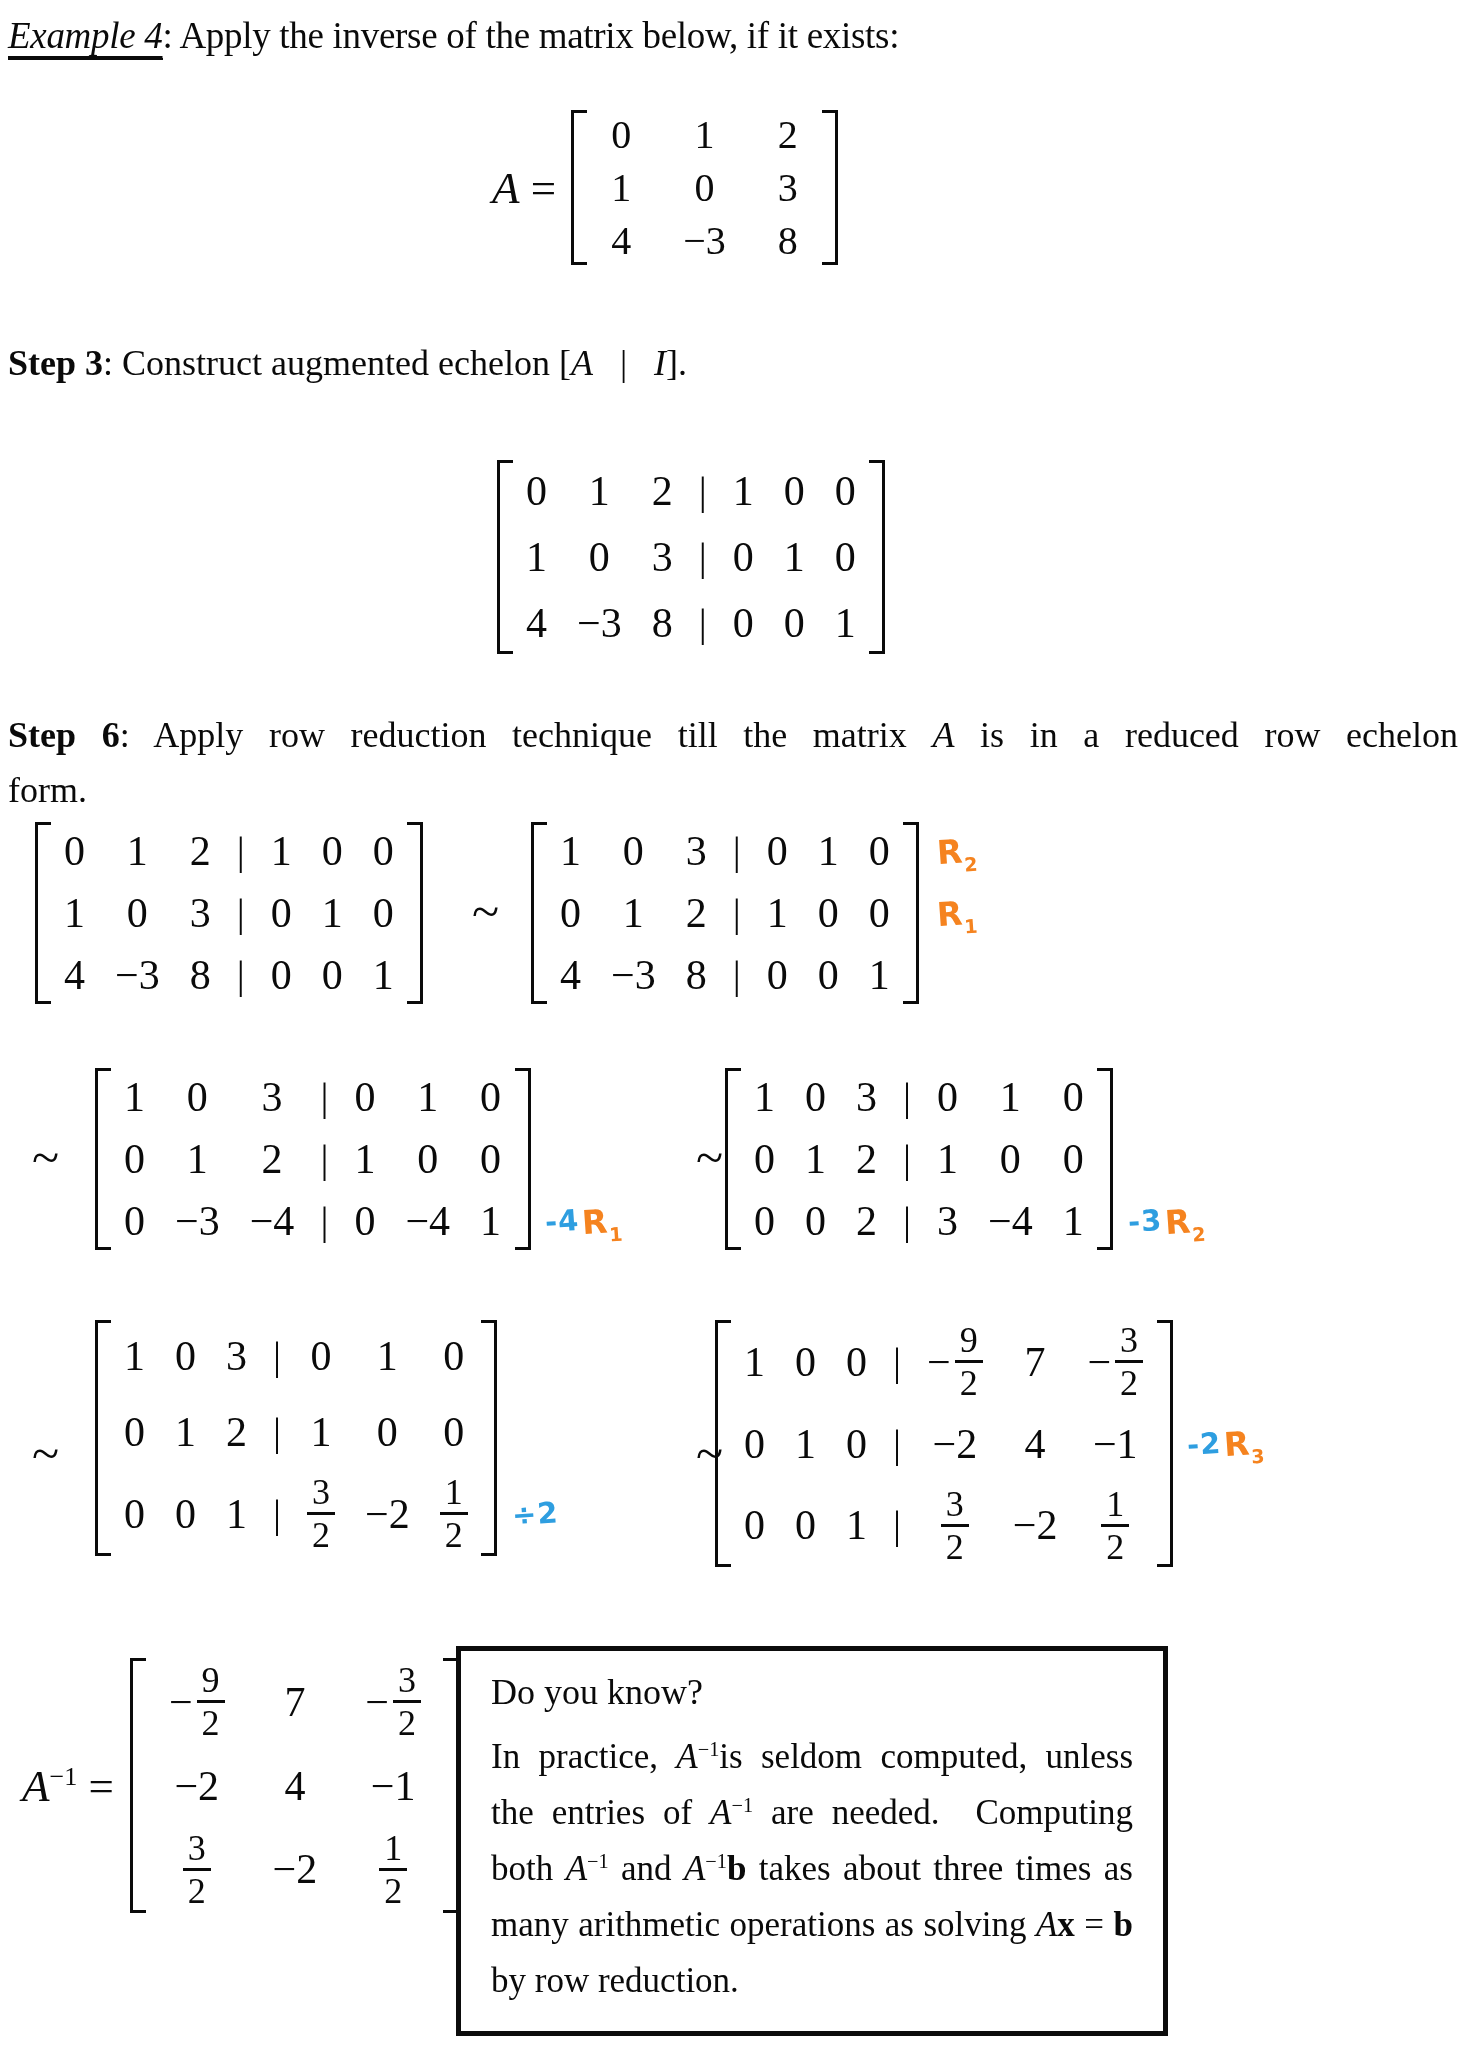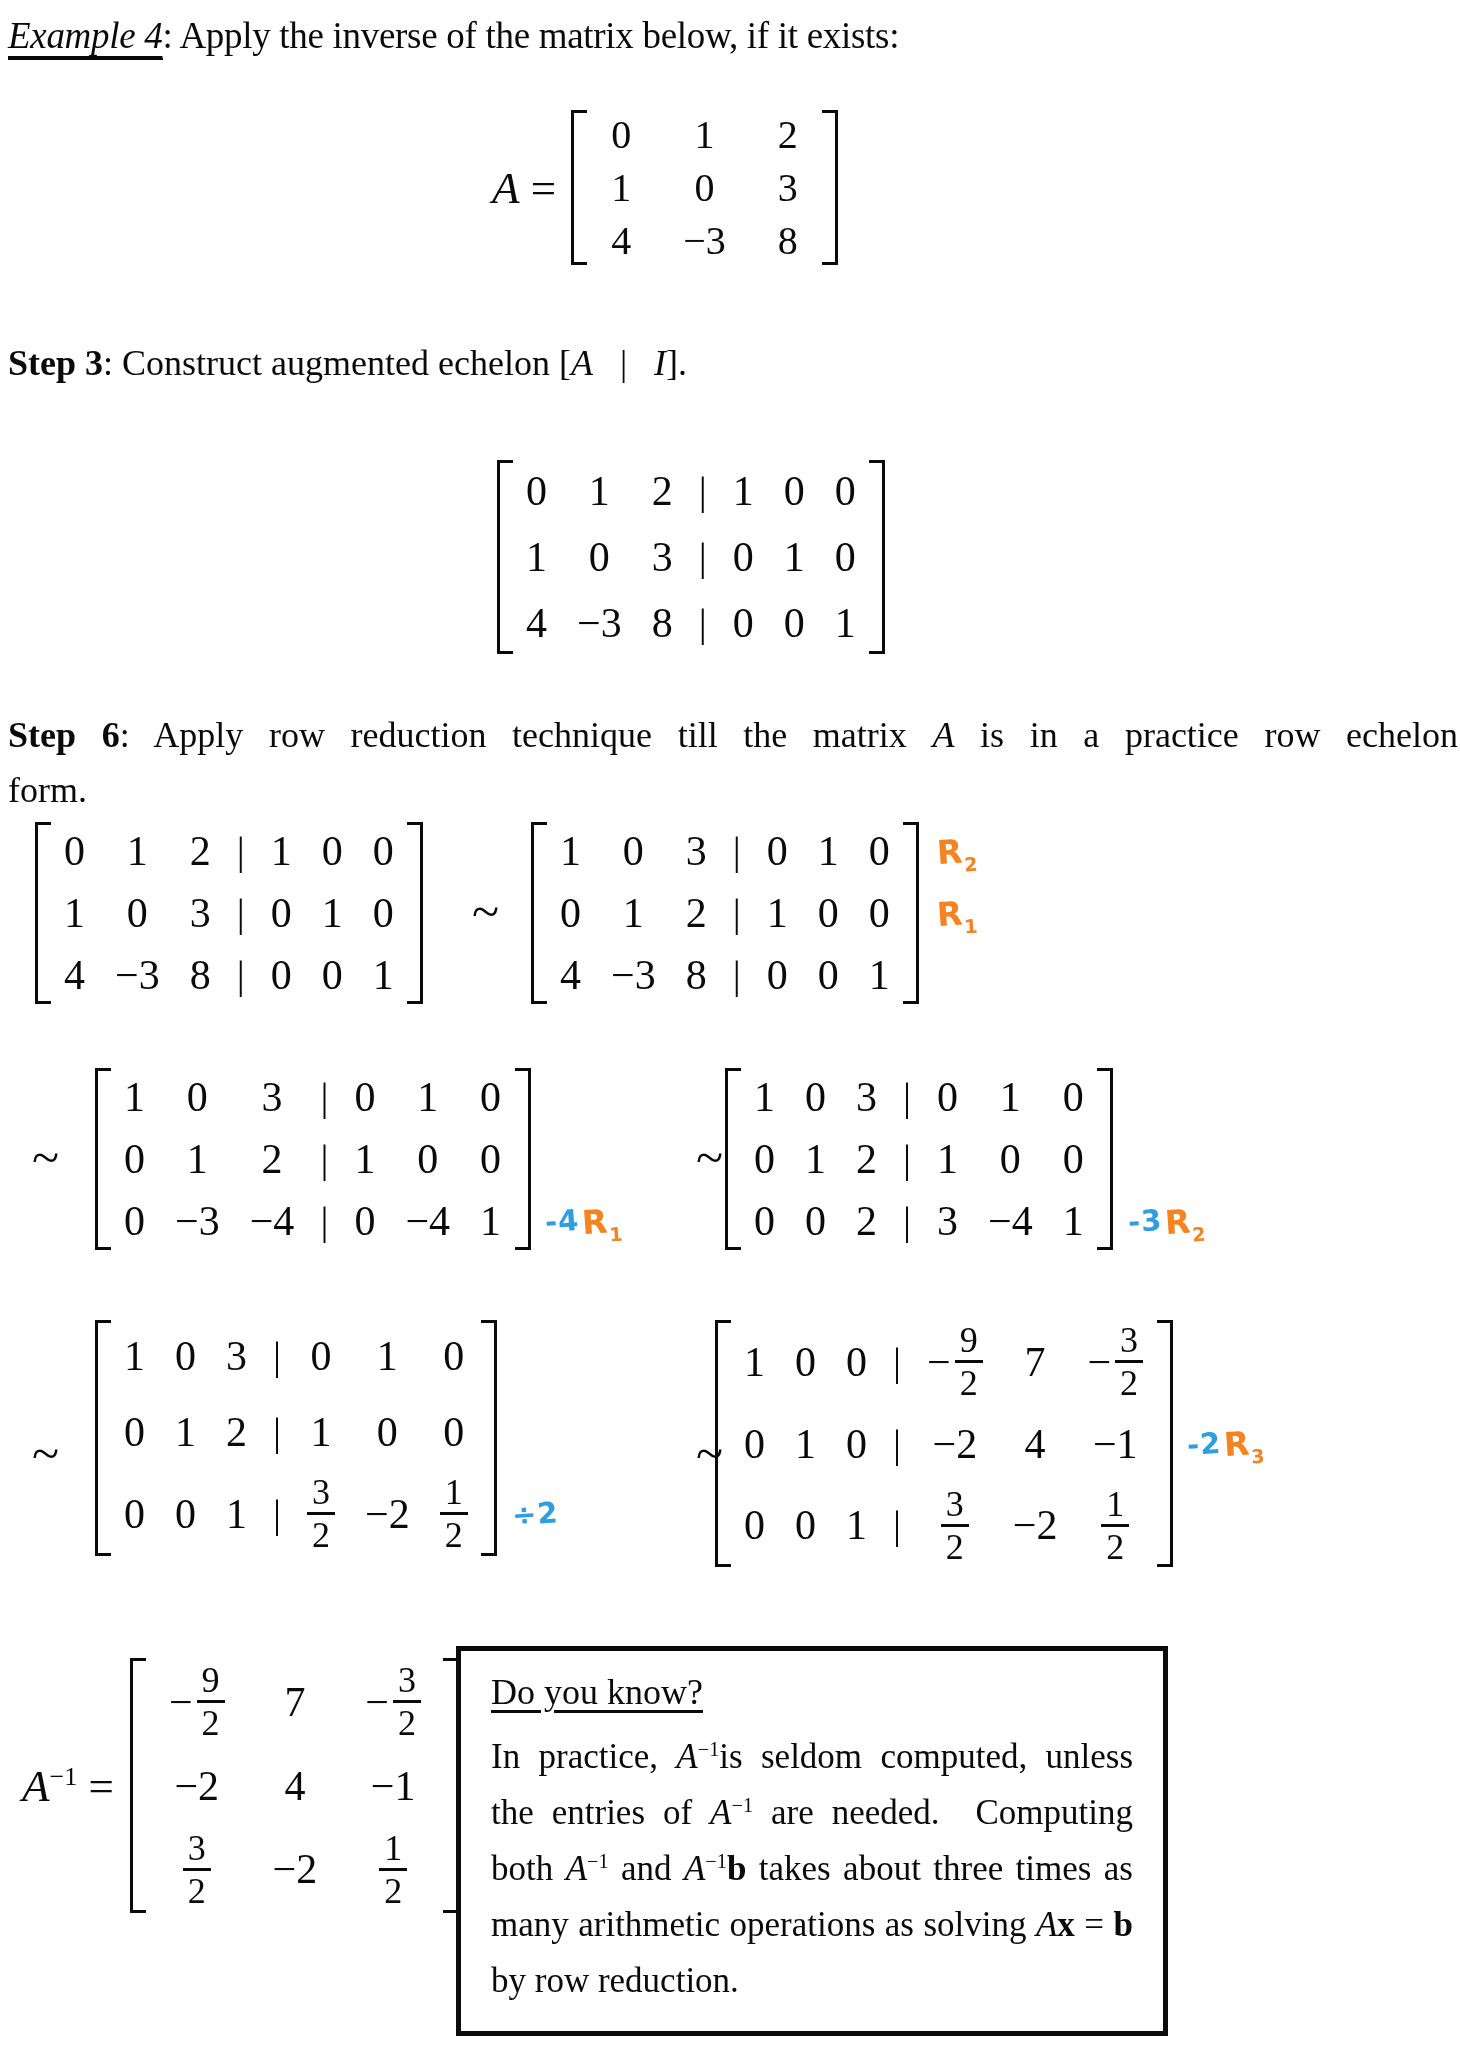--- a/index.html
+++ b/index.html
@@ -11,21 +11,21 @@
   html,body{margin:0;padding:0;background:#fff;}
   #page{
     position:relative;width:1460px;height:2052px;background:var(--page-bg);
     font-family:"Liberation Serif","DejaVu Serif",serif;color:var(--ink);
     overflow:hidden;
   }
   .abs{position:absolute;}
   .rich{white-space:pre-wrap;}
   .it{font-style:italic;}
   .bd{font-weight:bold;}
-  .ul{text-decoration:underline;text-underline-offset:6px;}
+  .ul{text-underline-offset:6px;}
   .dul{font-style:italic;text-decoration:underline;text-underline-offset:8px;
        border-bottom:2px solid var(--ink);padding-bottom:2px;}
   .sup{font-size:0.58em;vertical-align:0.60em;}
 
   
   .matrix{display:grid;align-items:center;justify-items:center;--rowmin:58px;}
   .cell{display:flex;align-items:center;justify-content:center;
         font-size:42px;line-height:1;min-height:var(--rowmin);padding:2px 15px;}
   .cell.sep{font-size:40px;padding:2px 11px;}
   .br{align-self:stretch;width:13px;margin:2px 0;}
@@ -186,21 +186,21 @@
       <div class="cell" style="grid-area: 3 / 7;">
         <span class="fwrap">0</span>
       </div>
       <div class="cell" style="grid-area: 3 / 8;">
         <span class="fwrap">1</span>
       </div>
       <div class="br r" style="grid-area: 1 / 9 / span 3;"></div>
     </div>
 
   <div id="step2" class="abs">
-    <div class="rich jline"><span class="bd">Step 6</span><span>: Apply row reduction technique till the matrix </span><span class="it">A</span><span> is in a practice row echelon</span></div>
+    <div class="rich jline"><span class="bd">Step 6</span><span>: Apply row reduction technique till the matrix </span><span class="it">A</span><span> is in a reduced row echelon</span></div>
     <div class="rich"><span>form.</span></div>
   </div>
 
   <div id="m1" class="abs matrix" style="grid-template-columns: 13px repeat(7, auto) 13px;">
       <div class="br l" style="grid-area: 1 / 1 / span 3;"></div>
       <div class="cell" style="grid-area: 1 / 2;">
         <span class="fwrap">0</span>
       </div>
       <div class="cell" style="grid-area: 1 / 3;">
         <span class="fwrap">1</span>

